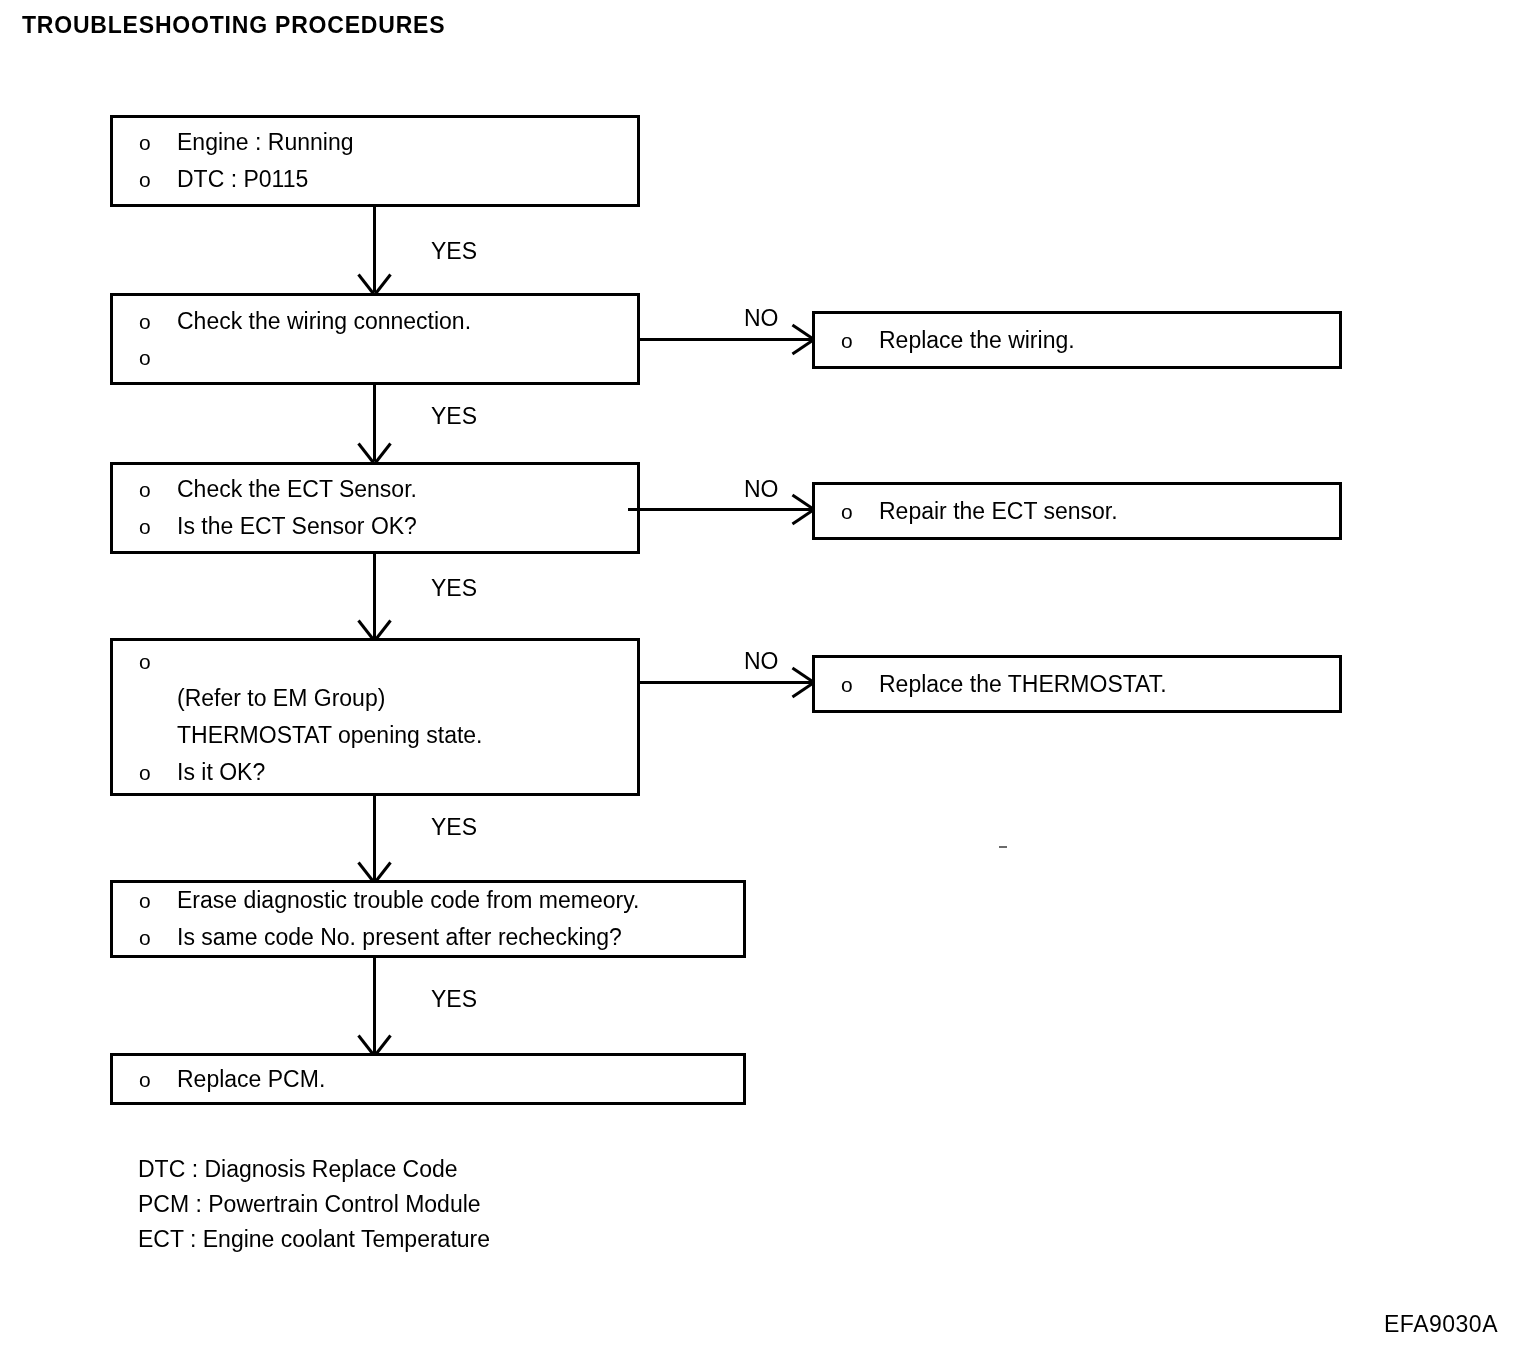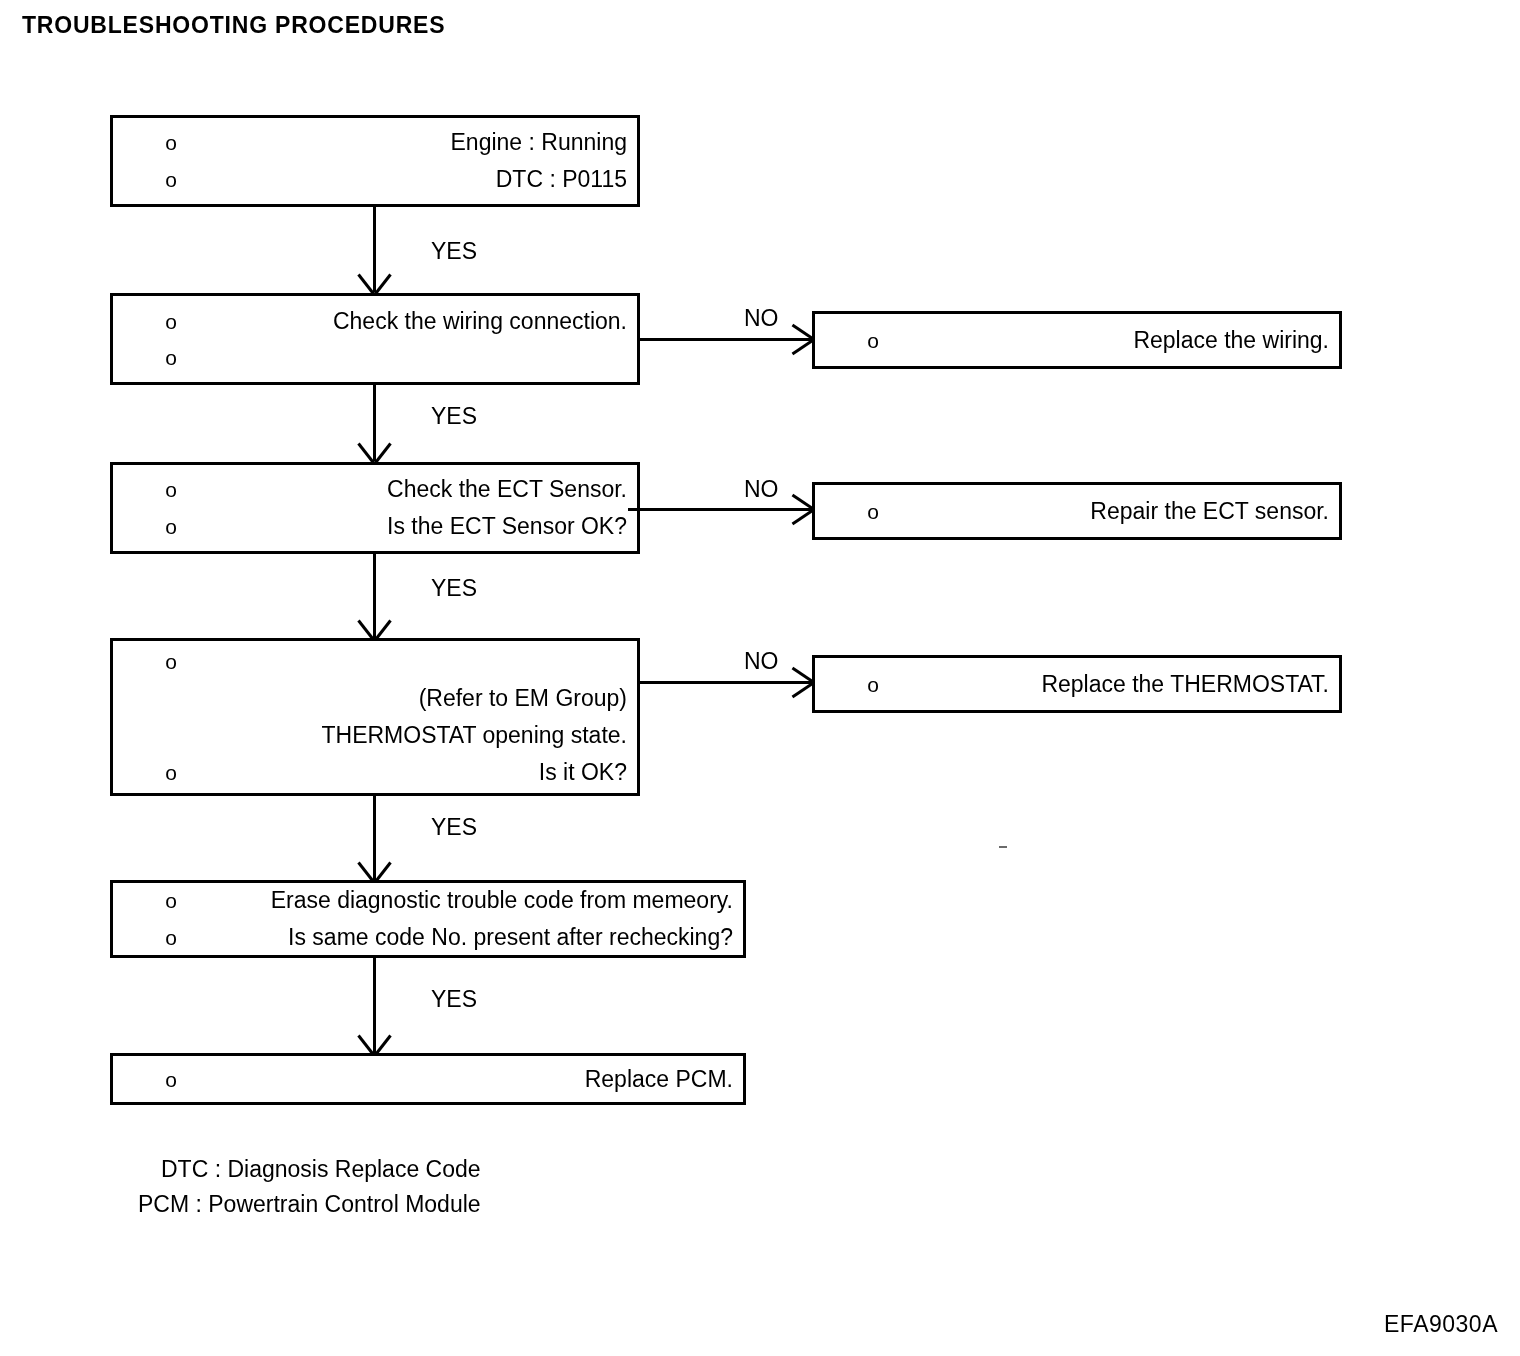--- a/index.html
+++ b/index.html
@@ -8,21 +8,20 @@
     background: #ffffff;
   }
   #page {
     position: relative;
     width: 1520px;
     height: 1356px;
     background: #ffffff;
     font-family: "Liberation Sans", sans-serif;
     color: #000000;
     overflow: hidden;
-    text-align: right;
   }
   .page-title {
     position: absolute;
     left: 22px;
     top: 12px;
     font-size: 23px;
     font-weight: bold;
     letter-spacing: 0.8px;
     white-space: nowrap;
   }
@@ -292,17 +291,18 @@
       <div class="line">
         <span class="bullet">o</span>
         <span class="ltext">Replace PCM.</span>
       </div>
     </div>
   </div>
 
   <div class="legend">
     <div class="legend-line">DTC : Diagnosis Replace Code</div>
     <div class="legend-line">PCM : Powertrain Control Module</div>
+    <div class="legend-line">ECT : Engine coolant Temperature</div>
   </div>
 
   <div class="footer-code">EFA9030A</div>
 
 </div>
 
 </body></html>

